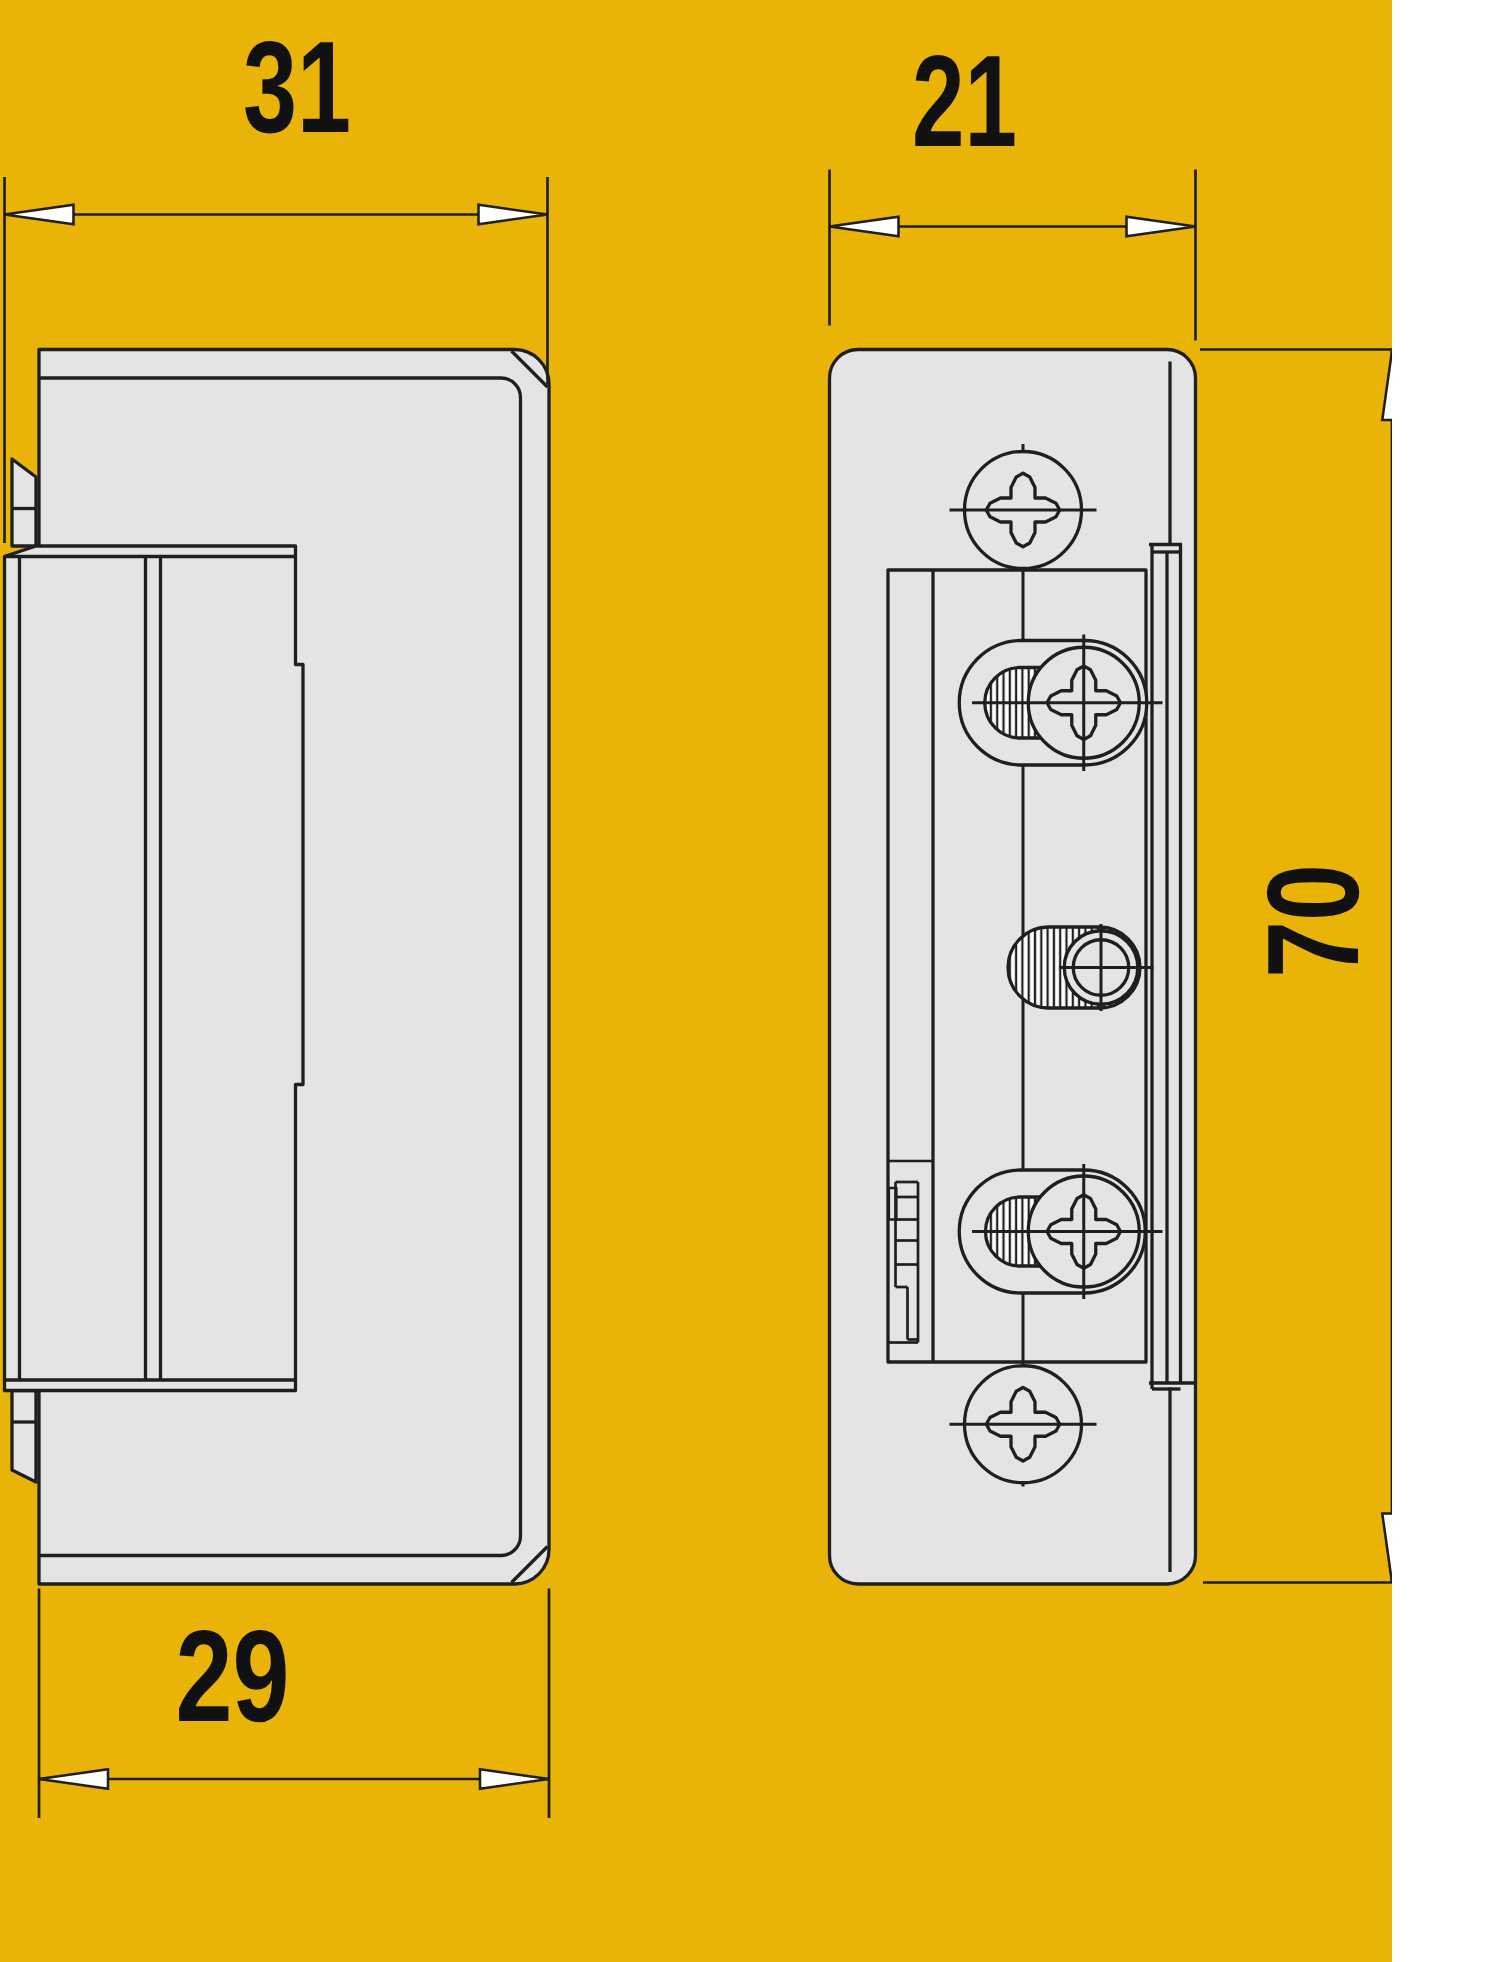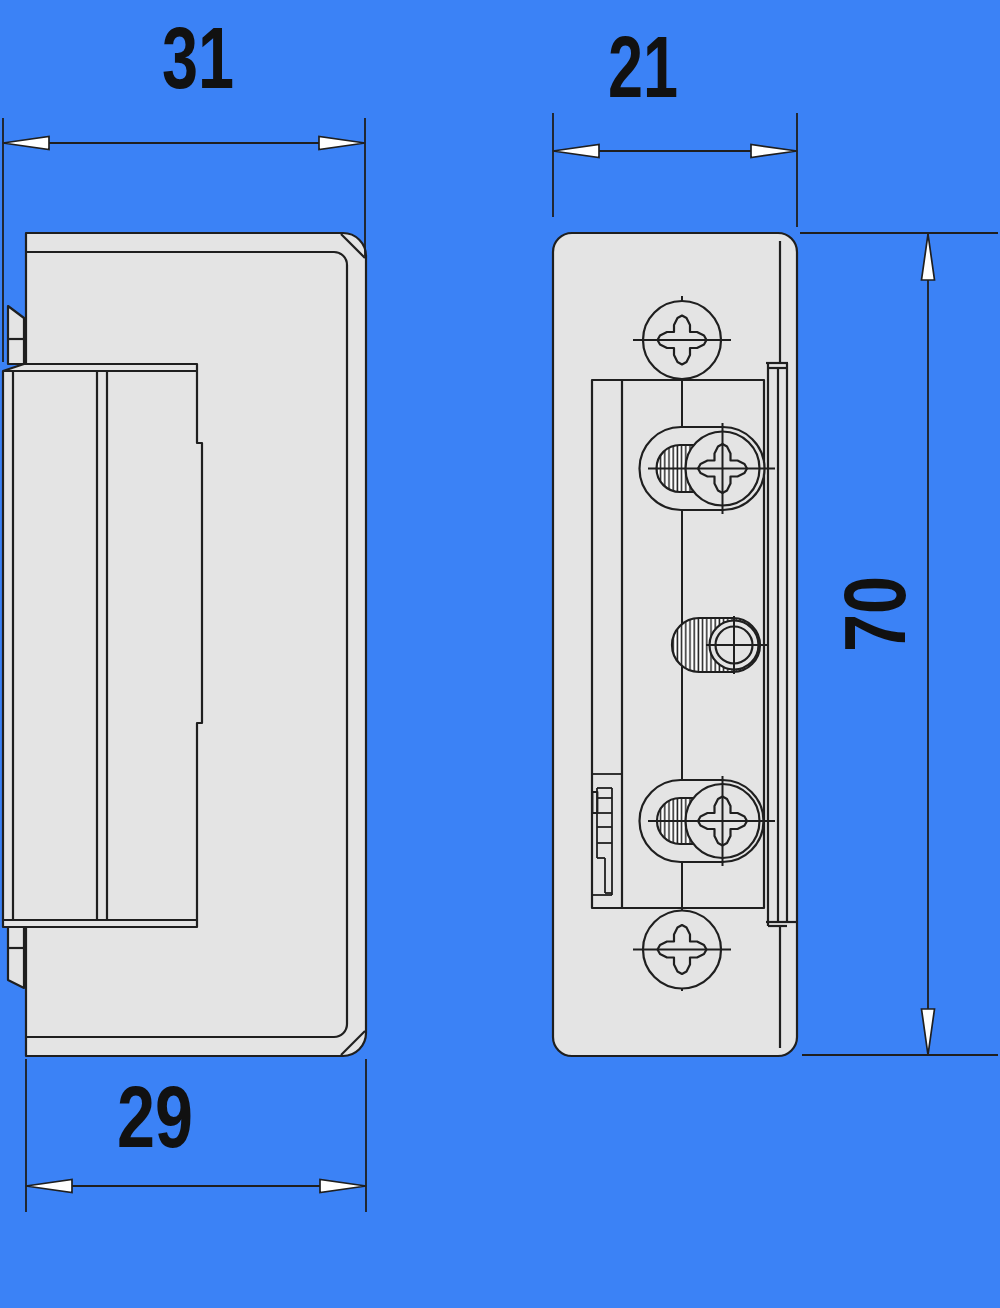--- a/index.html
+++ b/index.html
@@ -1,16 +1,16 @@
 <!DOCTYPE html>
 <html><head>
 <meta charset="utf-8">
 <style>
   html,body{margin:0;padding:0;background:#ffffff;}
-  .page{width:1000px;height:1308px;background:#3b82f6;position:relative;overflow:hidden;text-decoration:underline;}
+  .page{width:928px;height:1308px;background:#eab308;position:relative;overflow:hidden;text-decoration:underline;}
   svg{display:block;}
   
   .ln{stroke:#1f1f1f;stroke-width:2.2;fill:none;stroke-linejoin:round;stroke-linecap:butt;}
   .fillg{fill:#e4e4e4;}
   .thin{stroke-width:1.8;}
   
   .dim{stroke:#1f1f1f;stroke-width:1.8;fill:none;}
   .arrow{fill:#ffffff;stroke:#1f1f1f;stroke-width:1.7;stroke-linejoin:miter;}
   .dimtext{font-family:"Liberation Sans", sans-serif;font-size:87px;font-weight:700;fill:#111111;}
 </style>

